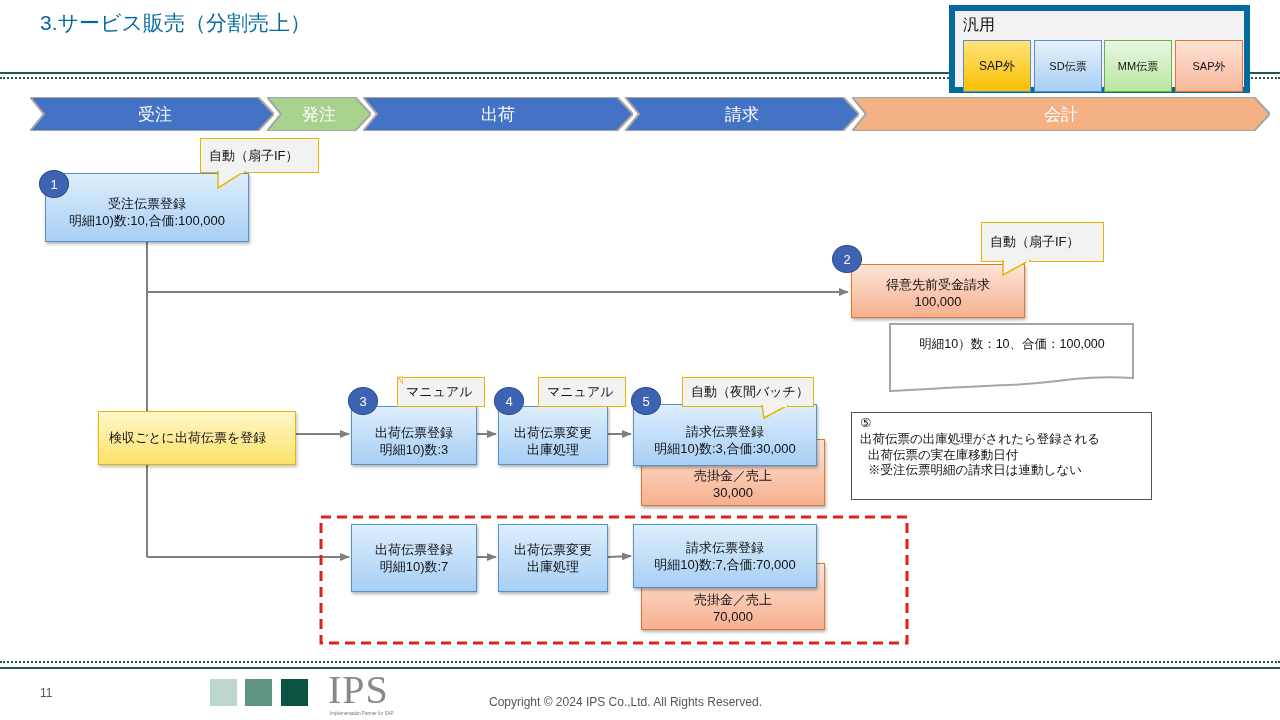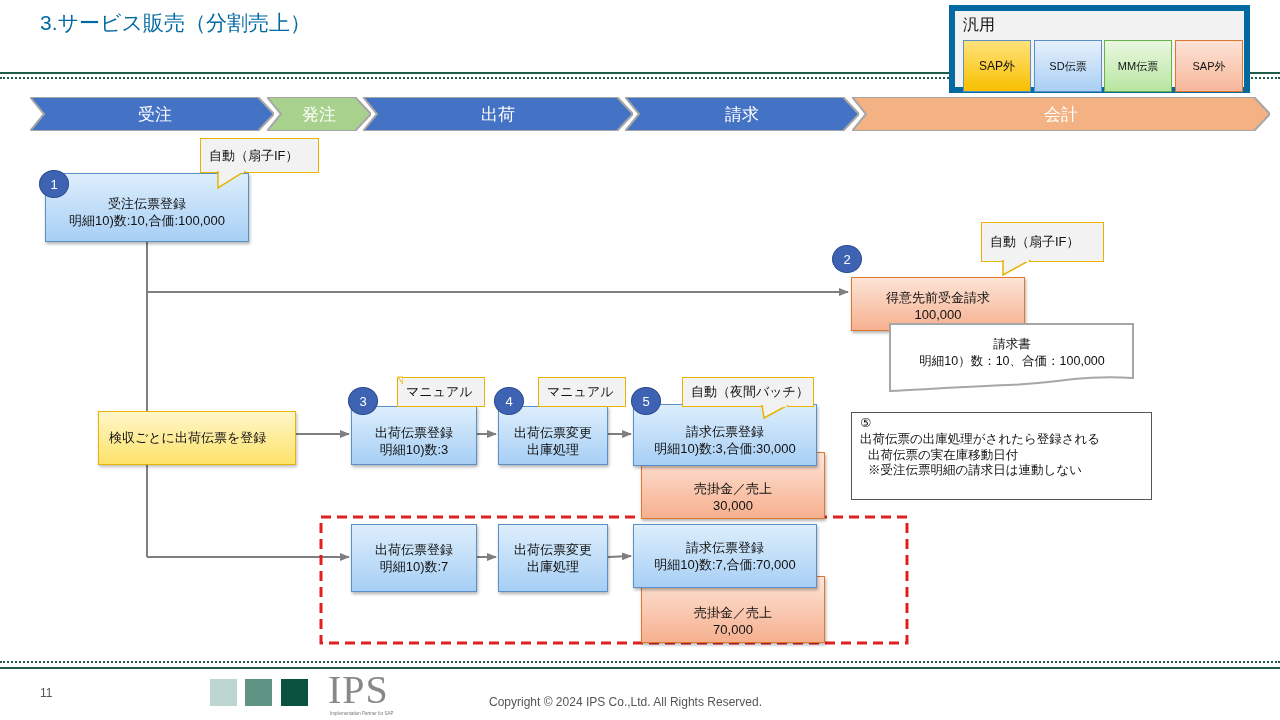--- a/index.html
+++ b/index.html
@@ -47,21 +47,21 @@
     .box-sd {
       background: linear-gradient(#ddeefc, #a7cff5); border: 1px solid #5b8fc7;
       box-sizing: border-box; box-shadow: 1px 2px 3px rgba(0,0,0,0.3);
       display: flex; flex-direction: column; align-items: center; justify-content: center;
       font-size: 13px; color: #111; line-height: 17px; text-align: center;
     }
     .box-fi {
       background: linear-gradient(#fde4d7, #f6b08f); border: 1px solid #e0772e;
       box-sizing: border-box; box-shadow: 1px 2px 3px rgba(0,0,0,0.3);
       display: flex; flex-direction: column; align-items: center; justify-content: center;
-      font-size: 13px; color: #111; line-height: 17px; text-align: center; margin-top: 13px;
+      font-size: 13px; color: #111; line-height: 17px; text-align: center;
     }
     .box-note {
       background: linear-gradient(#fff6c9, #fde26a); border: 1px solid #e8b400;
       box-sizing: border-box; box-shadow: 1px 2px 3px rgba(0,0,0,0.25);
       font-size: 13px; color: #111; display: flex; align-items: center; padding-left: 10px;
     }
     .badge {
       width: 30px; height: 28px; border-radius: 50%;
       background: #3e63b3; border: 1.5px solid #2a4a8f; box-sizing: border-box;
       color: #fff; font-size: 13px; display: flex; align-items: center; justify-content: center;
@@ -161,21 +161,20 @@
 <div class="abs callout" style="left:981px;top:222px;width:123px;height:40px;display:flex;align-items:center;">自動（扇子IF）</div>
 <svg class="abs" style="left:1000px;top:260px;" width="40" height="20">
     <polygon points="3,0 30,0 3,15" fill="#f2f2f2" stroke="#e8b400" stroke-width="1.5"></polygon>
     <line x1="4" y1="1" x2="29" y2="1" stroke="#f2f2f2" stroke-width="2"></line>
   </svg>
 
 <svg class="abs" style="left:889px;top:323px;" width="246" height="70">
   <path d="M1,1 H244 V55 C190,52 170,60 120,62 C70,64 40,66 1,68 Z" fill="#fff" stroke="#a6a6a6" stroke-width="2"></path>
 </svg>
 <div class="abs" style="left:889px;top:336px;width:246px;text-align:center;font-size:12.5px;line-height:17px;color:#111;">
-  <div>請求書</div>
   <div>明細10）数：10、合価：100,000</div>
 </div>
 
 <div class="abs box-note" style="left:98px;top:373px;width:198px;height:54px;margin-top:38px;">検収ごとに出荷伝票を登録</div>
 
 <div class="abs box-sd" style="left:351px;top:406px;width:126px;height:59px;padding-top:10px;">
   <span>出荷伝票登録</span>
   <span>明細10)数:3</span>
 </div>
 <div class="abs badge" style="left:348px;top:387px;">3</div>

